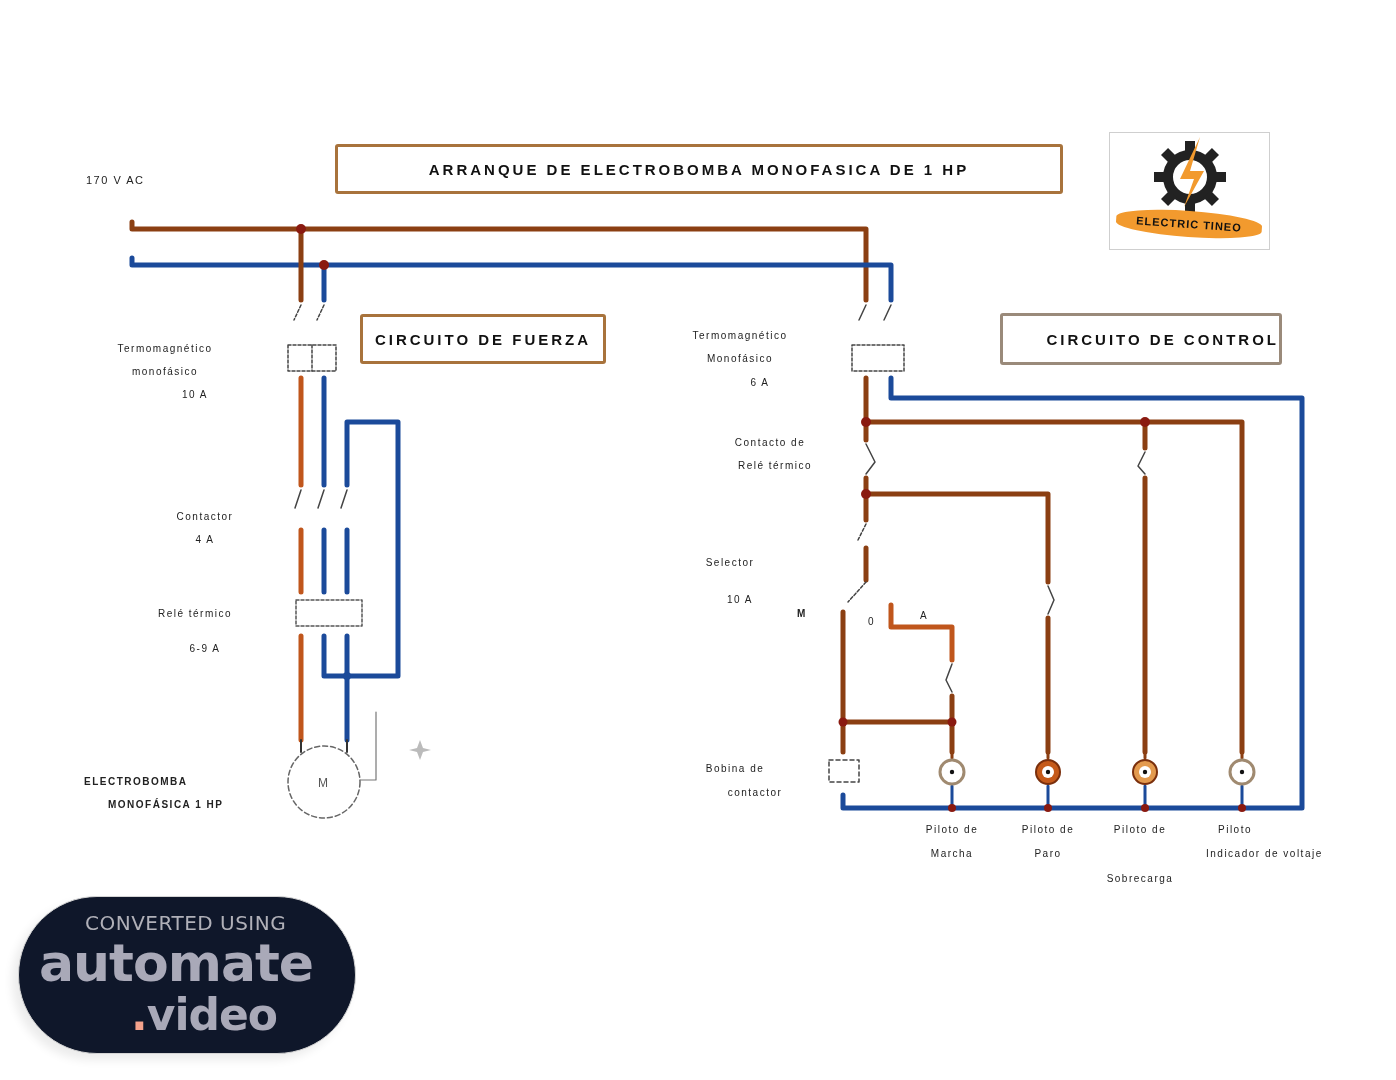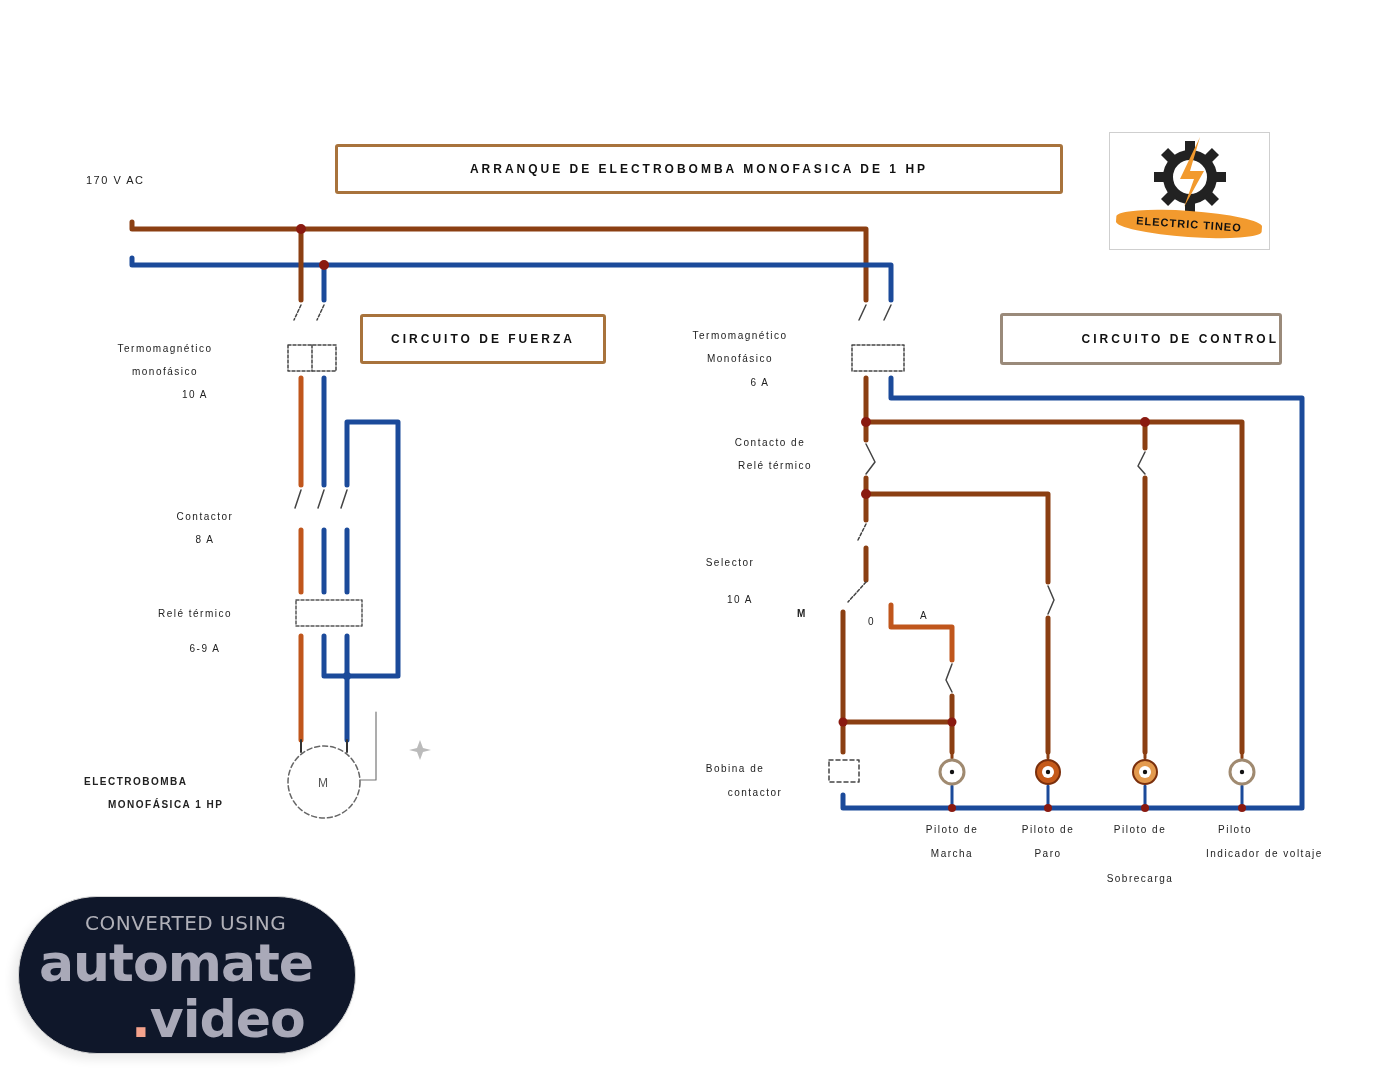--- a/index.html
+++ b/index.html
@@ -4,37 +4,37 @@
 <style>
   html, body { margin: 0; padding: 0; background: #ffffff; }
   body { width: 1396px; height: 1080px; position: relative; overflow: hidden;
          font-family: "Liberation Sans", sans-serif; color: #1a1a1a; }
   #stage { position: absolute; left: 0; top: 0; width: 1396px; height: 1080px; }
   .lbl { position: absolute; font-size: 10px; letter-spacing: 1.5px; color: #222;
          white-space: nowrap; font-family: "Liberation Sans", sans-serif; }
   .lbl.c { text-align: center; }
   .titlebox { position: absolute; border: 3px solid #a8733c; border-radius: 3px;
               background: #fff; display: flex; align-items: center; justify-content: center;
-              font-size: 12px; letter-spacing: 3px; font-weight: bold; color: #111; }
+              font-size: 15px; letter-spacing: 3px; font-weight: bold; color: #111; }
   .titlebox.control { border-color: #9a8a7a; justify-content: flex-end; }
   .logo { position: absolute; left: 1109px; top: 132px; width: 159px; height: 116px;
           border: 1px solid #cfcfcf; background: #fff; }
   .logo-band { position: absolute; left: 6px; top: 78px; width: 146px; height: 26px;
                background: #f29a2e; border-radius: 50% / 40%;
                display: flex; align-items: center; justify-content: center;
                font-size: 11px; font-weight: bold; letter-spacing: 1px; color: #111;
                transform: rotate(4deg); }
   .watermark { position: absolute; left: 18px; top: 896px; width: 336px; height: 156px;
                border-radius: 80px; border: 1px solid #d4d4d4; background: #0f172a;
                box-shadow: -6px 6px 10px rgba(0,0,0,0.08); }
   .wm-top { position: absolute; left: 66px; top: 14px; font-size: 20px; color: #b0b0b8;
             letter-spacing: 0.5px; font-family: "DejaVu Sans", sans-serif; }
   .wm-mid { position: absolute; left: 20px; top: 36px; font-size: 52px; font-weight: bold;
             color: #a9a9b8; font-family: "DejaVu Sans", sans-serif; letter-spacing: -1px; }
-  .wm-bot { position: absolute; left: 112px; top: 92px; font-size: 52px; font-weight: bold;
+  .wm-bot { position: absolute; left: 112px; top: 92px; font-size: 44px; font-weight: bold;
             color: #a9a9b8; font-family: "DejaVu Sans", sans-serif; letter-spacing: -1px; }
   .wm-dot { color: #f4a28c; }
 </style>
 </head>
 <body>
 
 <div id="stage">
 
   <svg id="wires" width="1396" height="1080" style="position:absolute;left:0;top:0">
     <g fill="none" stroke-linecap="round" stroke-linejoin="round">
@@ -176,21 +176,21 @@
 
   <div class="titlebox" style="left:360px;top:314px;width:240px;height:44px;">
     <span>CIRCUITO DE FUERZA</span>
   </div>
 
   <div class="lbl c" style="left:90px;top:343px;width:150px;">Termomagnético</div>
   <div class="lbl c" style="left:90px;top:366px;width:150px;">monofásico</div>
   <div class="lbl c" style="left:150px;top:389px;width:90px;">10 A</div>
 
   <div class="lbl c" style="left:150px;top:511px;width:110px;">Contactor</div>
-  <div class="lbl c" style="left:160px;top:534px;width:90px;">8 A</div>
+  <div class="lbl c" style="left:160px;top:534px;width:90px;">4 A</div>
 
   <div class="lbl c" style="left:130px;top:608px;width:130px;">Relé térmico</div>
   <div class="lbl c" style="left:160px;top:643px;width:90px;text-align:center;">6-9 A</div>
 
   <div class="lbl" style="left:84px;top:776px;font-weight:bold;text-align:center;">ELECTROBOMBA</div>
   <div class="lbl" style="left:108px;top:799px;font-weight:bold;text-align:right;">MONOFÁSICA 1 HP</div>
   <div class="lbl" style="left:318px;top:776px;font-size:12px;color:#555;">M</div>
 
   <div class="titlebox control" style="left:1000px;top:313px;width:276px;height:46px;">
     <span>CIRCUITO DE CONTROL</span>

